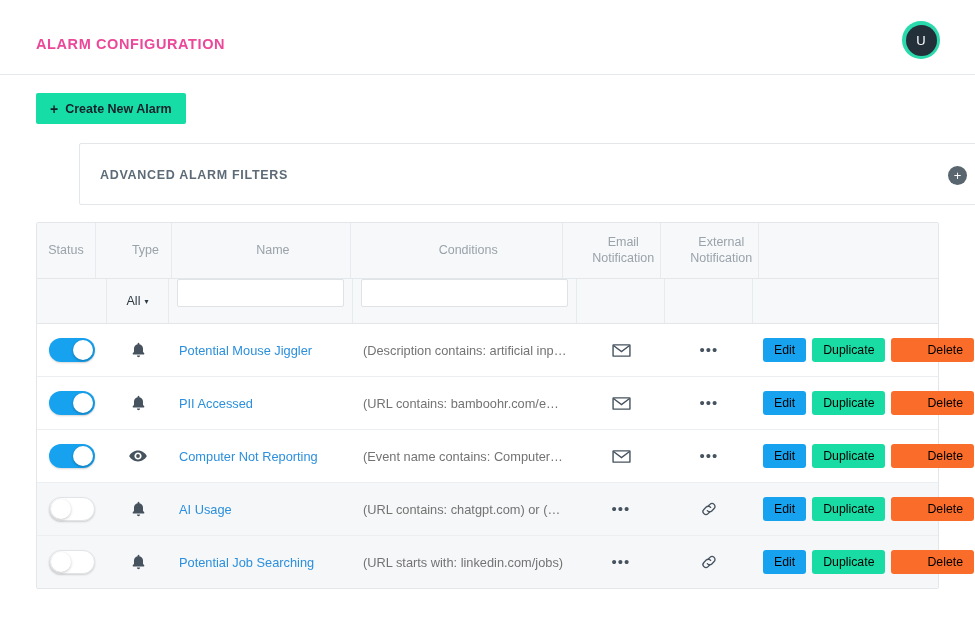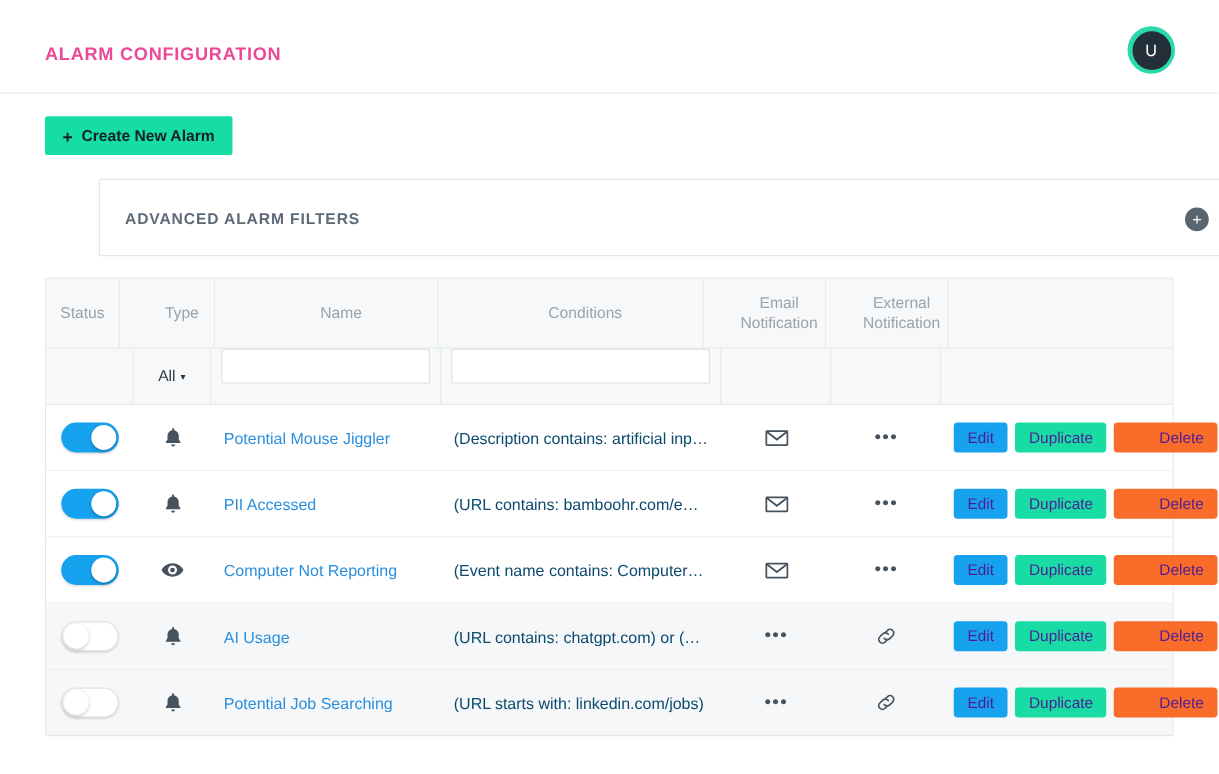--- a/index.html
+++ b/index.html
@@ -220,42 +220,42 @@
     font-size: 12.8px;
     color: #2b8fdd;
     text-decoration: none;
     cursor: pointer;
     white-space: nowrap;
     overflow: hidden;
     text-overflow: ellipsis;
   }
   .cond-text {
     font-size: 12.8px;
-    color: #0c4a6e;
+    color: #737373;
     white-space: nowrap;
     overflow: hidden;
     text-overflow: ellipsis;
     width: 100%;
   }
   .dots {
     font-size: 15px;
     letter-spacing: 1px;
     color: #46535f;
     line-height: 6px;
     cursor: pointer;
   }
 
   .actions { display: flex; gap: 6px; align-items: center; }
   .abtn {
     height: 24px;
     padding: 0 11px;
     border: none;
     border-radius: 3px;
     font-size: 12.3px;
-    color: #4c1d95;
+    color: #000000;
     cursor: pointer;
     font-family: "Liberation Sans", sans-serif;
     display: flex;
     align-items: center;
   }
   .abtn.edit      { background: #17a2f0; }
   .abtn.duplicate { background: #19dba4; }
   .abtn.delete    { background: #f96c29; padding-left: 36px; }
 </style>
 </head>

